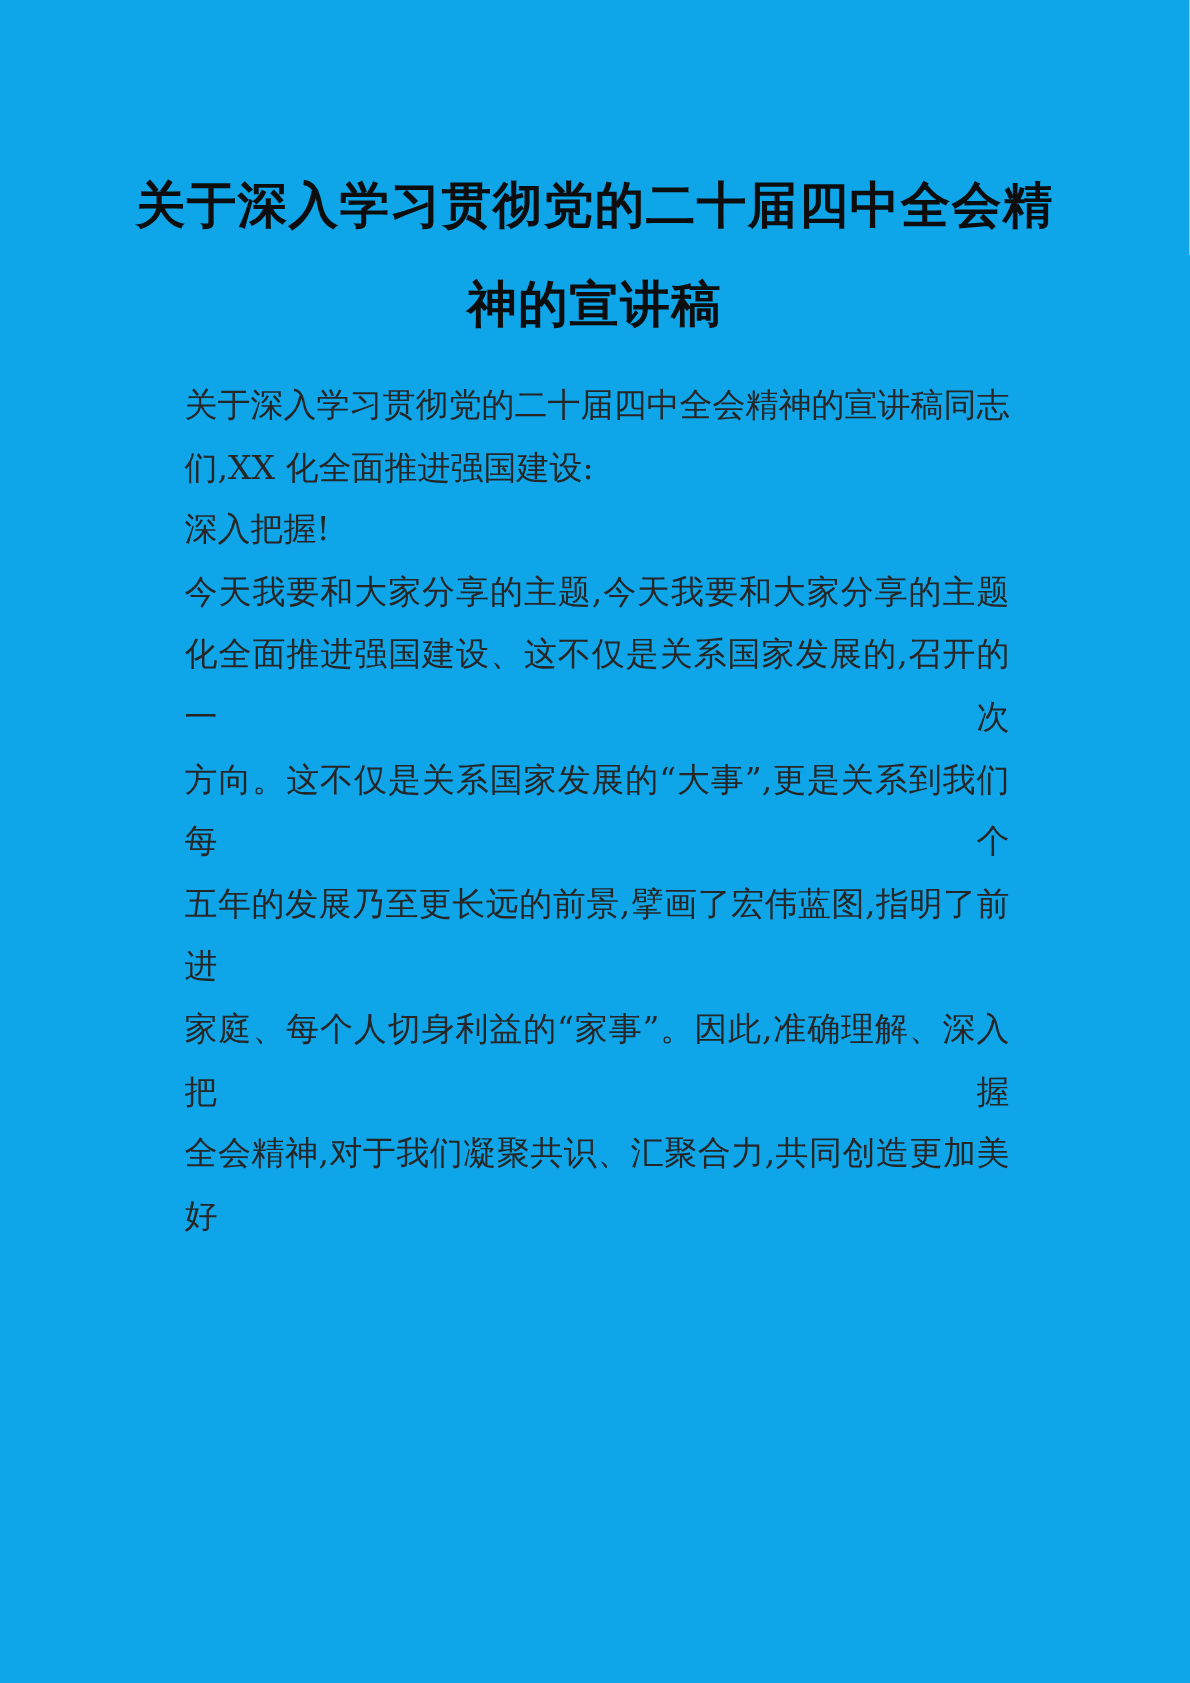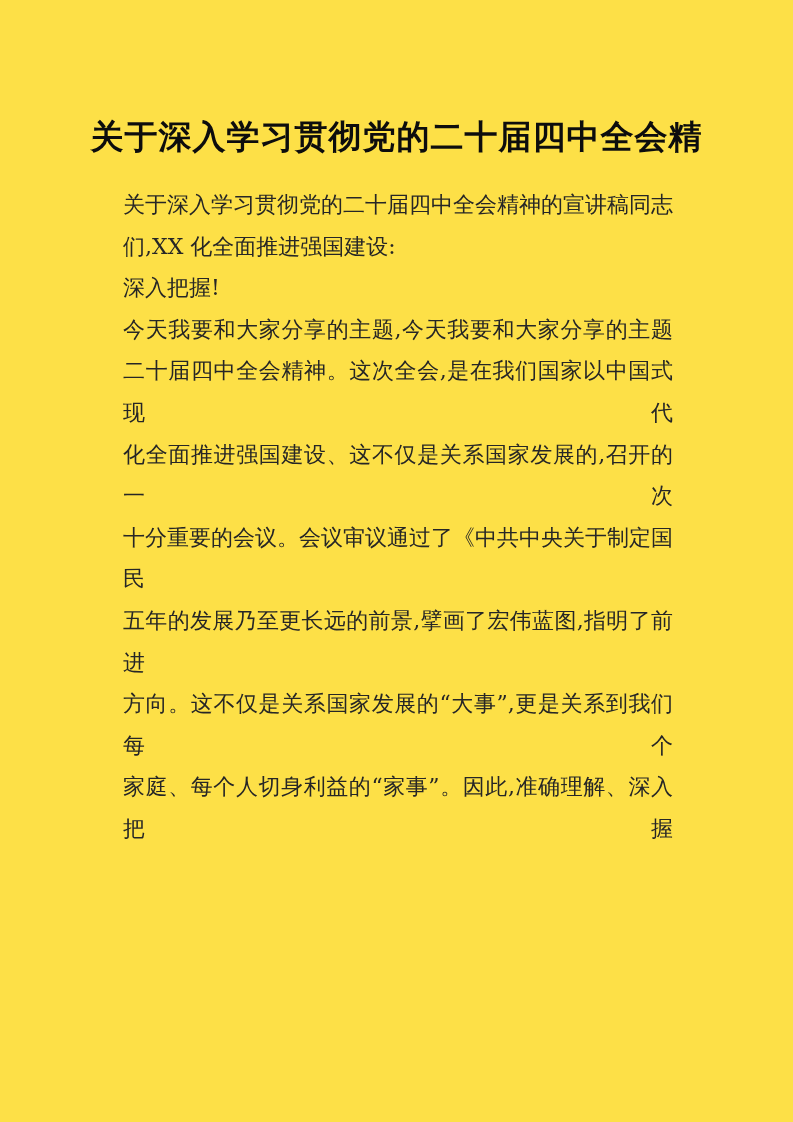--- a/index.html
+++ b/index.html
@@ -5,21 +5,21 @@
   html, body {
     margin: 0;
     padding: 0;
     background: #e8e8e8;
   }
   .page {
     position: relative;
     width: 793px;
     height: 1122px;
     margin: 0 auto;
-    background: #fde047;
+    background: #0ea5e9;
     color: #1e1e1e;
     font-family: "DejaVu Serif", "Liberation Serif", serif;
     overflow: hidden;
     box-sizing: border-box;
   }
   .title {
     margin: 0;
     padding-top: 104px;
     text-align: center;
     font-size: 33px;
@@ -51,32 +51,32 @@
     text-align-last: justify;
     text-justify: inter-character;
   }
 </style>
 </head>
 <body>
 
 <div class="page">
   <h1 class="title">
     <span class="title-line">关于深入学习贯彻党的二十届四中全会精</span>
+    <span class="title-line">神的宣讲稿</span>
   </h1>
   <div class="content" id="content">
       <div class="paragraph">
         <div class="line fill">关于深入学习贯彻党的二十届四中全会精神的宣讲稿同志</div>
         <div class="line">们,XX 化全面推进强国建设:</div>
       </div>
       <div class="paragraph">
         <div class="line">深入把握!</div>
       </div>
       <div class="paragraph">
         <div class="line fill">今天我要和大家分享的主题,今天我要和大家分享的主题</div>
-        <div class="line fill">二十届四中全会精神。这次全会,是在我们国家以中国式现代</div>
         <div class="line fill">化全面推进强国建设、这不仅是关系国家发展的,召开的一次</div>
-        <div class="line fill">十分重要的会议。会议审议通过了《中共中央关于制定国民</div>
+        <div class="line fill">方向。这不仅是关系国家发展的“大事”,更是关系到我们每个</div>
         <div class="line fill">五年的发展乃至更长远的前景,擘画了宏伟蓝图,指明了前进</div>
-        <div class="line fill">方向。这不仅是关系国家发展的“大事”,更是关系到我们每个</div>
         <div class="line fill">家庭、每个人切身利益的“家事”。因此,准确理解、深入把握</div>
+        <div class="line fill">全会精神,对于我们凝聚共识、汇聚合力,共同创造更加美好</div>
       </div>
     </div>
 </div>
 
 </body></html>

